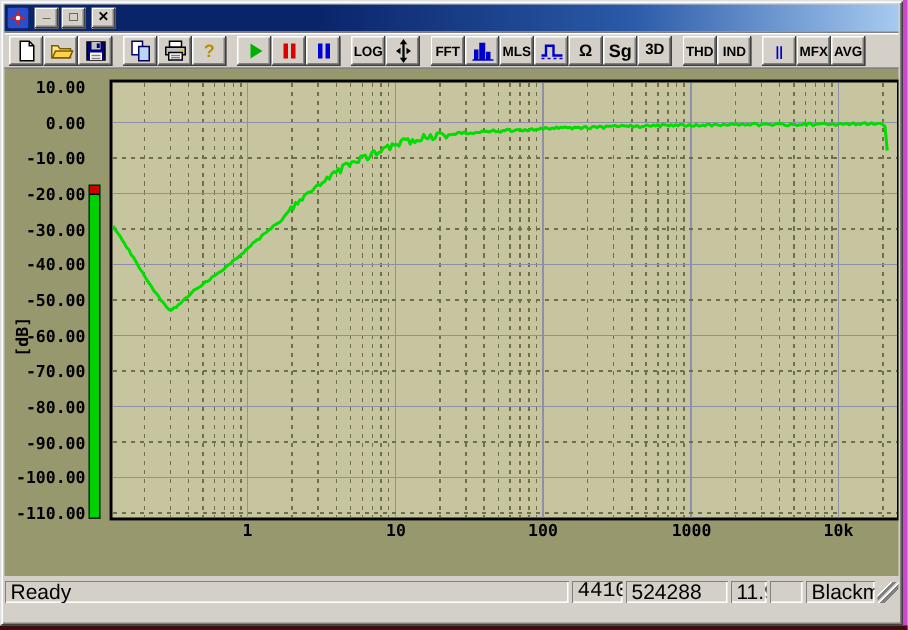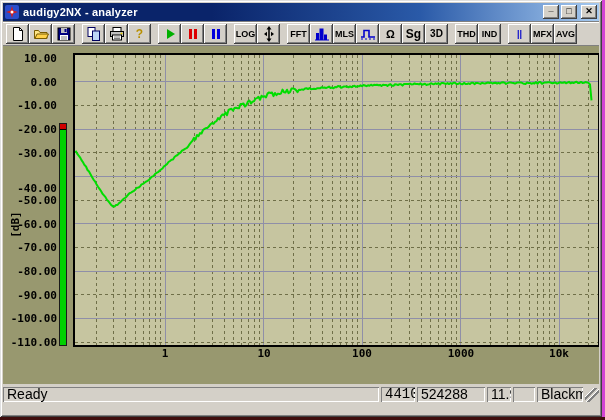--- a/index.html
+++ b/index.html
@@ -115,21 +115,20 @@
 <body>
 
 <div class="window">
 
   <div class="titlebar">
     <svg class="ticon" viewBox="0 0 14 14">
       <rect x="0" y="0" width="14" height="14" rx="2" fill="#2a4ecc"></rect>
       <path d="M7 1L8.4 5.6L13 7L8.4 8.4L7 13L5.6 8.4L1 7L5.6 5.6Z" fill="#d02020"></path>
       <circle cx="7" cy="7" r="1.5" fill="#ffffff"></circle>
     </svg>
-    <div class="ttext">audigy2NX - analyzer</div>
     <div class="wbtns" id="wbtns">
         <div class="wbtn min">
           <span>_</span>
         </div>
         <div class="wbtn">
           <span>□</span>
         </div>
         <div class="wbtn close">
           <span>✕</span>
         </div>
@@ -354,21 +353,21 @@
           <line x1="0" y1="263.3" x2="523" y2="263.3" class="gmaj" shape-rendering="crispEdges"></line>
           <line x1="0" y1="287.0" x2="523" y2="287.0" class="gmin" shape-rendering="crispEdges"></line>
           <polyline points="0.5,95.7 2.0,98.3 3.5,100.4 5.0,102.3 6.5,105.1 8.0,107.3 9.5,110.1 11.0,111.5 12.5,115.0 14.0,116.5 15.5,119.2 17.0,122.0 18.5,124.6 20.0,126.4 21.5,129.3 23.0,131.7 24.5,133.9 26.0,136.0 27.5,138.8 29.0,140.4 30.5,142.1 32.0,144.9 33.5,146.3 35.0,148.3 36.5,150.3 38.0,151.6 39.5,151.6 41.0,150.0 42.5,150.0 44.0,148.1 45.5,147.2 47.0,145.4 48.5,143.9 50.0,143.0 51.5,141.7 53.0,139.8 54.5,138.2 56.0,137.6 57.5,136.7 59.0,135.8 60.5,134.4 62.0,132.7 63.5,132.6 65.0,131.5 66.5,129.4 68.0,128.9 69.5,127.7 71.0,126.6 72.5,125.8 74.0,124.9 75.5,123.1 77.0,121.6 78.5,121.1 80.0,119.0 81.5,117.9 83.0,117.2 84.5,115.8 86.0,114.5 87.5,113.5 89.0,111.3 90.5,110.3 92.0,109.1 93.5,107.0 95.0,106.0 96.5,104.7 98.0,104.5 99.5,102.0 101.0,100.8 102.5,100.0 104.0,98.6 105.5,97.7 107.0,95.7 108.5,94.8 110.0,93.9 111.5,93.2 113.0,91.7 114.5,89.3 116.0,87.4 117.5,85.8 119.0,82.8 120.5,84.6 122.0,80.0 123.5,81.1 125.0,78.1 126.5,78.5 128.0,75.0 129.5,73.9 131.0,73.0 132.5,72.9 134.0,71.3 135.5,69.2 137.0,68.1 138.5,68.8 140.0,66.8 141.5,66.1 143.0,63.1 144.5,64.4 146.0,61.1 147.5,59.5 149.0,60.1 150.5,57.4 152.0,60.3 153.5,55.0 155.0,54.2 156.5,53.8 158.0,55.7 159.5,53.0 161.0,52.7 162.5,53.2 164.0,53.3 165.5,49.0 167.0,49.0 168.5,48.5 170.0,51.6 171.5,50.0 173.0,46.4 174.5,45.6 176.0,48.5 177.5,46.7 179.0,46.3 180.5,43.6 182.0,43.1 183.5,41.8 185.0,44.8 186.5,40.8 188.0,41.8 189.5,41.2 191.0,42.4 192.5,38.6 194.0,37.4 195.5,38.0 197.0,37.5 198.5,41.1 200.0,38.0 201.5,40.1 203.0,38.6 204.5,39.1 206.0,38.5 207.5,34.6 209.0,37.2 210.5,37.5 212.0,34.7 213.5,38.1 215.0,37.2 216.5,33.6 218.0,33.5 219.5,33.9 221.0,35.1 222.5,37.1 224.0,34.8 225.5,34.9 227.0,34.4 228.5,34.7 230.0,33.5 231.5,33.2 233.0,34.1 234.5,33.0 236.0,34.2 237.5,34.1 239.0,33.7 240.5,34.1 242.0,33.3 243.5,33.3 245.0,33.3 246.5,32.3 248.0,32.7 249.5,32.5 251.0,33.0 252.5,32.4 254.0,31.6 255.5,32.9 257.0,32.6 258.5,33.2 260.0,32.0 261.5,32.2 263.0,31.1 264.5,31.3 266.0,32.8 267.5,32.2 269.0,31.5 270.5,31.5 272.0,31.5 273.5,32.3 275.0,31.4 276.5,32.2 278.0,31.4 279.5,30.8 281.0,31.9 282.5,31.2 284.0,31.3 285.5,30.3 287.0,31.2 288.5,30.0 290.0,30.5 291.5,31.2 293.0,30.3 294.5,30.8 296.0,29.7 297.5,30.6 299.0,29.8 300.5,30.0 302.0,29.7 303.5,30.2 305.0,29.9 306.5,31.0 308.0,29.8 309.5,30.0 311.0,29.9 312.5,30.9 314.0,29.8 315.5,29.3 317.0,30.7 318.5,30.8 320.0,29.3 321.5,29.4 323.0,30.1 324.5,29.2 326.0,29.3 327.5,30.6 329.0,29.0 330.5,29.1 332.0,29.1 333.5,29.0 335.0,28.6 336.5,29.4 338.0,29.3 339.5,28.5 341.0,29.0 342.5,29.0 344.0,29.4 345.5,28.4 347.0,29.8 348.5,29.2 350.0,28.8 351.5,30.1 353.0,29.4 354.5,29.2 356.0,28.3 357.5,28.9 359.0,29.2 360.5,28.3 362.0,29.0 363.5,28.1 365.0,29.6 366.5,27.9 368.0,28.1 369.5,28.4 371.0,29.0 372.5,28.1 374.0,29.1 375.5,28.0 377.0,28.9 378.5,27.8 380.0,27.8 381.5,29.1 383.0,29.0 384.5,28.1 386.0,28.9 387.5,29.2 389.0,27.9 390.5,28.9 392.0,29.0 393.5,28.3 395.0,29.0 396.5,27.8 398.0,27.8 399.5,29.1 401.0,27.9 402.5,27.9 404.0,28.4 405.5,28.9 407.0,27.8 408.5,28.2 410.0,28.5 411.5,28.0 413.0,27.5 414.5,28.0 416.0,27.5 417.5,28.5 419.0,27.9 420.5,27.7 422.0,28.5 423.5,27.8 425.0,28.5 426.5,27.5 428.0,27.2 429.5,27.6 431.0,28.9 432.5,28.1 434.0,27.6 435.5,27.5 437.0,27.8 438.5,28.0 440.0,28.6 441.5,27.8 443.0,27.4 444.5,27.6 446.0,27.4 447.5,28.1 449.0,28.8 450.5,28.9 452.0,27.5 453.5,28.0 455.0,28.0 456.5,28.7 458.0,28.1 459.5,28.4 461.0,27.1 462.5,28.7 464.0,27.1 465.5,27.1 467.0,28.8 468.5,27.9 470.0,27.5 471.5,27.6 473.0,27.3 474.5,27.2 476.0,27.7 477.5,28.2 479.0,27.8 480.5,27.5 482.0,28.6 483.5,28.0 485.0,27.2 486.5,27.8 488.0,27.7 489.5,27.2 491.0,28.2 492.5,27.6 494.0,26.8 495.5,28.3 497.0,27.5 498.5,28.0 500.0,27.3 501.5,26.7 503.0,28.0 504.5,27.9 506.0,26.9 507.5,27.9 509.0,27.7 510.5,27.1 512.0,27.4 513.5,27.9 515.0,29.5 516.5,45.4" class="curve"></polyline>
         </svg>
       </div>
   <div class="ytick" style="top: 6px;">10.00</div>
       <div class="ytick" style="top: 30px;">0.00</div>
       <div class="ytick" style="top: 53px;">-10.00</div>
       <div class="ytick" style="top: 77px;">-20.00</div>
       <div class="ytick" style="top: 101px;">-30.00</div>
-      <div class="ytick" style="top: 136px;">-40.00</div>
+      <div class="ytick" style="top: 124px;">-40.00</div>
       <div class="ytick" style="top: 148px;">-50.00</div>
       <div class="ytick" style="top: 172px;">-60.00</div>
       <div class="ytick" style="top: 195px;">-70.00</div>
       <div class="ytick" style="top: 219px;">-80.00</div>
       <div class="ytick" style="top: 243px;">-90.00</div>
       <div class="ytick" style="top: 266px;">-100.00</div>
       <div class="ytick" style="top: 290px;">-110.00</div>
       <div class="xtick" style="left: 162px;">1</div>
       <div class="xtick" style="left: 261px;">10</div>
       <div class="xtick" style="left: 359px;">100</div>

